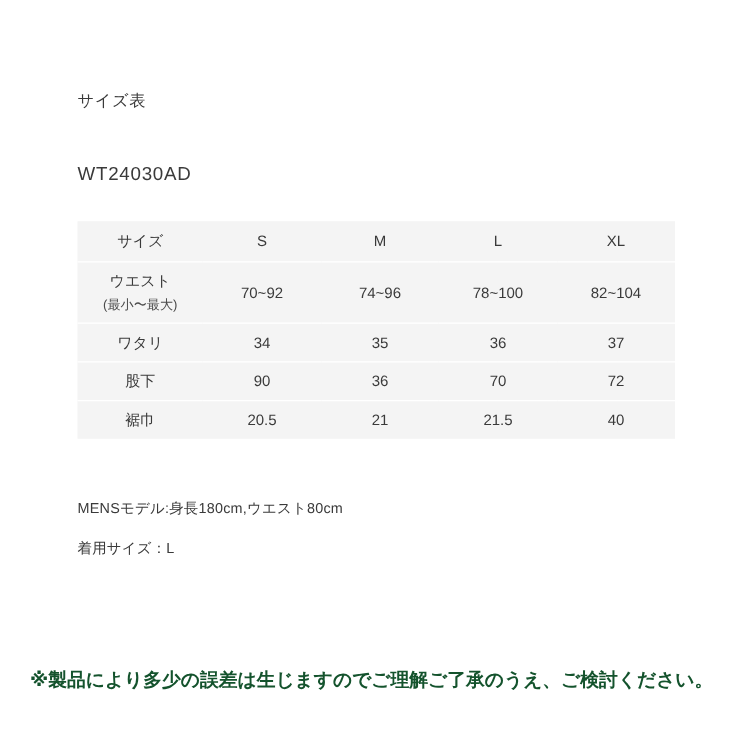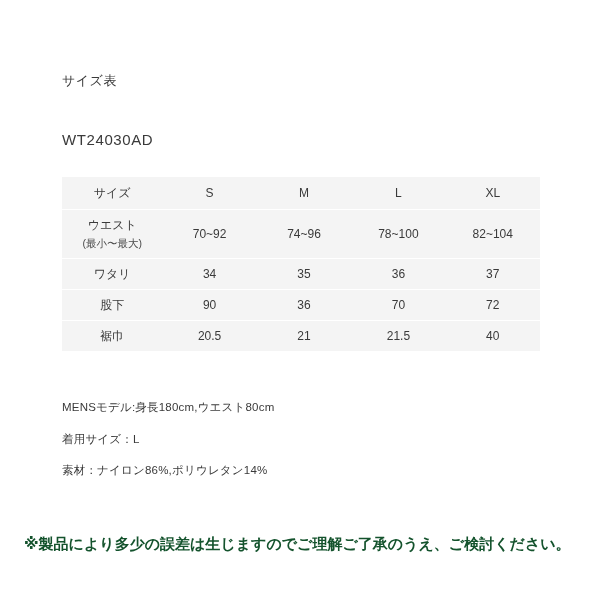--- a/index.html
+++ b/index.html
@@ -156,18 +156,17 @@
         <td class="col">21</td>
         <td class="col">21.5</td>
         <td class="col">40</td>
       </tr>
     </tbody>
   </table>
 
   <div class="notes">
     <div class="note">MENSモデル:身長180cm,ウエスト80cm</div>
     <div class="note">着用サイズ：L</div>
-    <div class="note">素材：ナイロン86%,ポリウレタン14%</div>
   </div>
 
   <div class="disclaimer">※製品により多少の誤差は生じますのでご理解ご了承のうえ、ご検討ください。</div>
 
 </div>
 
 </body></html>

